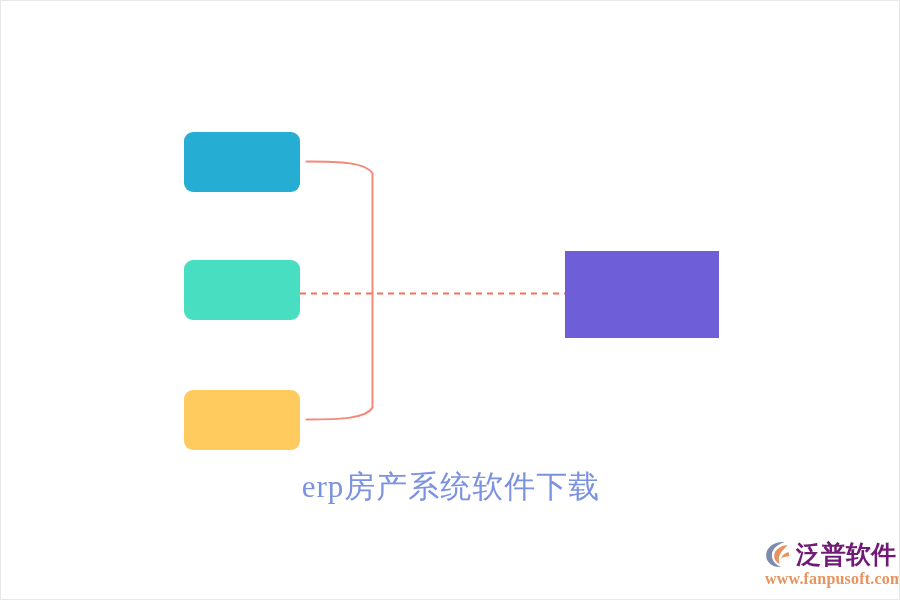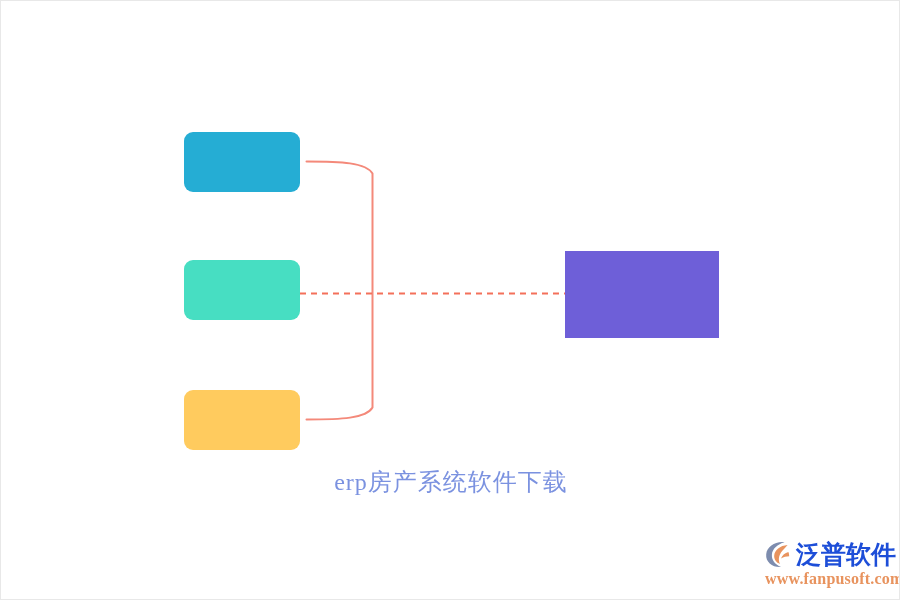--- a/index.html
+++ b/index.html
@@ -61,21 +61,21 @@
   }
 
   
   #caption {
     position: absolute;
     left: 0;
     top: 465px;
     width: 900px;
     text-align: center;
     font-family: "Liberation Serif", "DejaVu Serif", serif;
-    font-size: 24px;
+    font-size: 31px;
     letter-spacing: 1px;
     color: #7B92E0;
     white-space: nowrap;
   }
 
   
   #brand-logo {
     position: absolute;
     left: 762px;
     top: 536px;
@@ -93,21 +93,21 @@
   #brand-mark {
     width: 30px;
     height: 30px;
     flex: 0 0 30px;
     margin-right: 3px;
   }
   #brand-name {
     font-family: "Liberation Sans", sans-serif;
     font-size: 25px;
     font-weight: bold;
-    color: #1d4ed8;
+    color: #701a75;
     letter-spacing: 0px;
     line-height: 30px;
     white-space: nowrap;
   }
   #brand-url {
     position: absolute;
     left: 2px;
     top: 33px;
     font-family: "Liberation Serif", "DejaVu Serif", serif;
     font-size: 16px;

